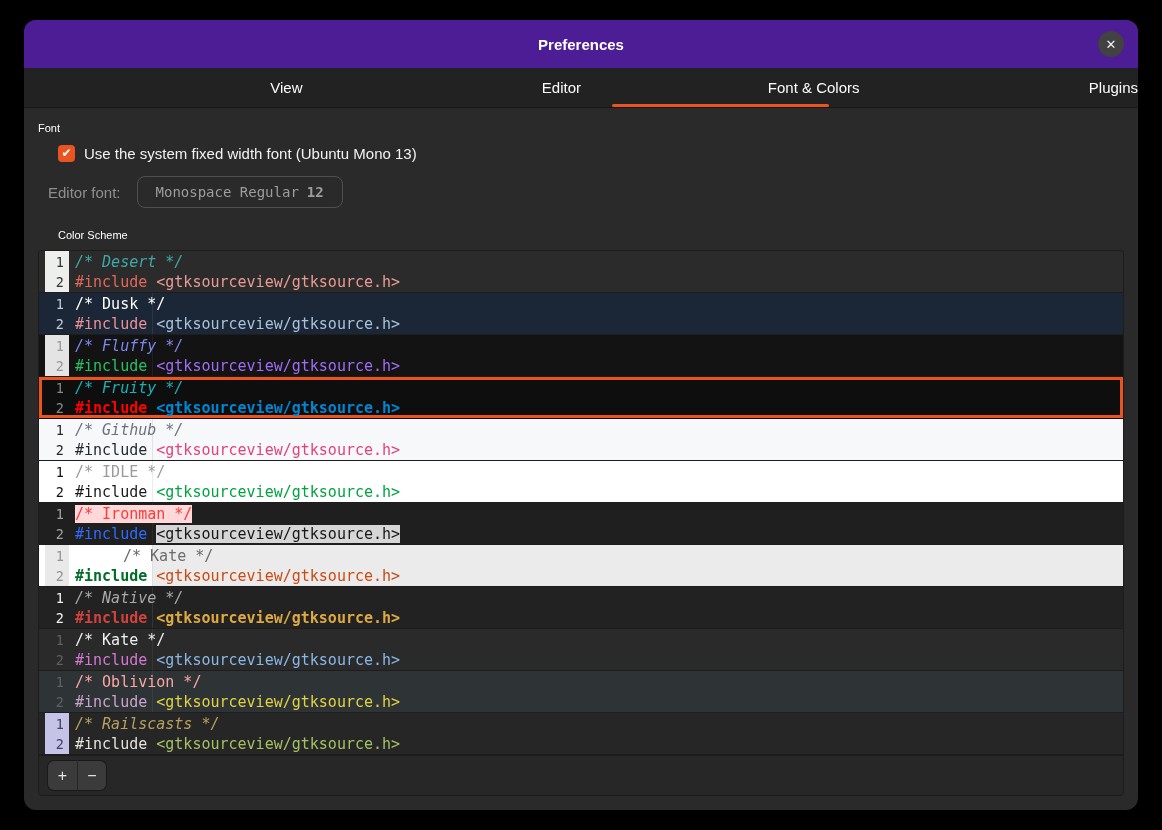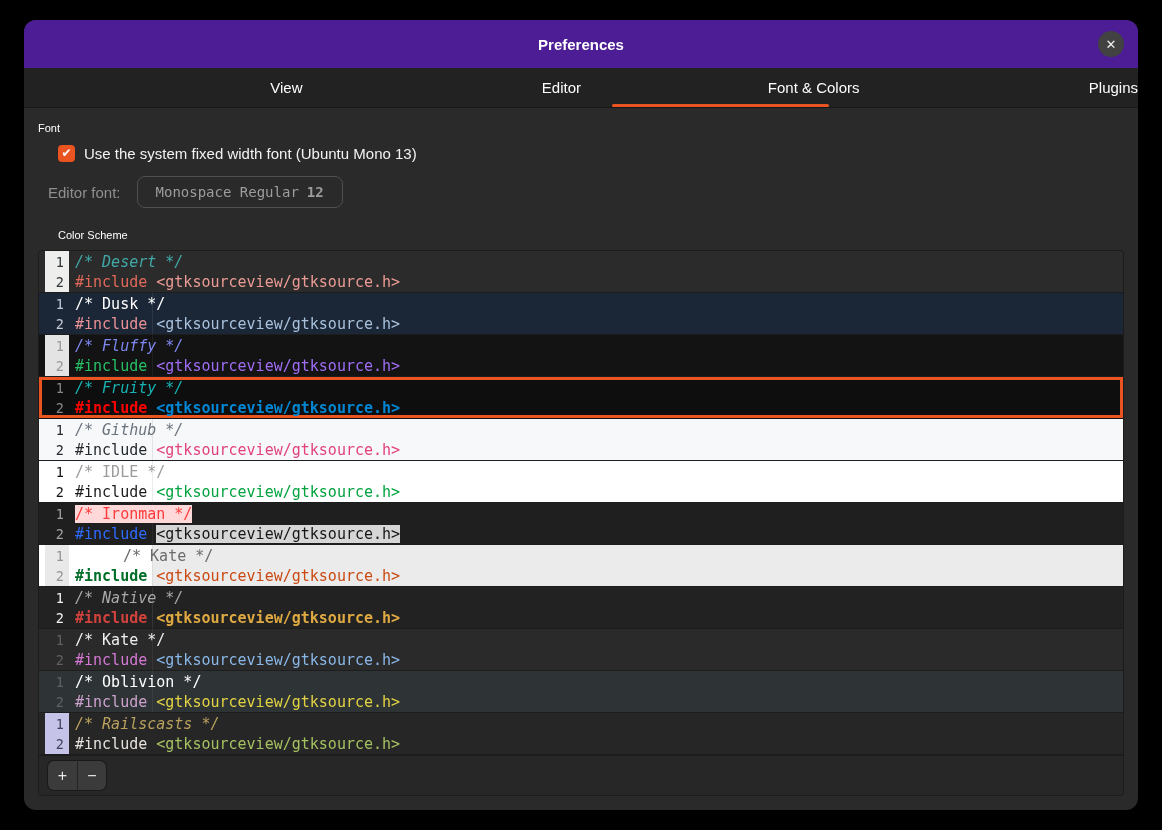--- a/index.html
+++ b/index.html
@@ -187,21 +187,21 @@
             <span>2</span>
           </div>
           <div class="code"><div><span style="color: rgb(239, 239, 239);">/* Kate */</span></div><div><span style="color: rgb(212, 120, 212);">#include</span><span> </span><span style="color: rgb(138, 184, 232);">&lt;gtksourceview/gtksource.h&gt;</span></div></div>
         </div>
         <div class="scheme-row" style="background: rgb(46, 52, 54);">
           <div class="margin-line" style="background: rgba(255, 255, 255, 0.06);"></div>
           <div class="gutter" style="color: rgb(91, 99, 101);">
             <span>1</span>
             <span>2</span>
           </div>
-          <div class="code"><div><span style="color: #ffffff;">/* Oblivion */</span></div><div><span style="color: rgb(205, 161, 205);">#include</span><span> </span><span style="color: rgb(227, 211, 67);">&lt;gtksourceview/gtksource.h&gt;</span></div></div>
+          <div class="code"><div><span style="color: #fca5a5;">/* Oblivion */</span></div><div><span style="color: rgb(205, 161, 205);">#include</span><span> </span><span style="color: rgb(227, 211, 67);">&lt;gtksourceview/gtksource.h&gt;</span></div></div>
         </div>
         <div class="scheme-row" style="background: rgb(38, 38, 38);">
           <div class="gutter" style="color: rgb(66, 66, 94); background: rgb(198, 195, 232);">
             <span>1</span>
             <span>2</span>
           </div>
           <div class="code"><div><span style="color: rgb(185, 161, 94); font-style: italic;">/* Railscasts */</span></div><div><span style="color: rgb(230, 225, 220);">#include</span><span> </span><span style="color: rgb(165, 194, 97);">&lt;gtksourceview/gtksource.h&gt;</span></div></div>
         </div>
         <div class="list-toolbar">
         <div class="tool-btn add">

